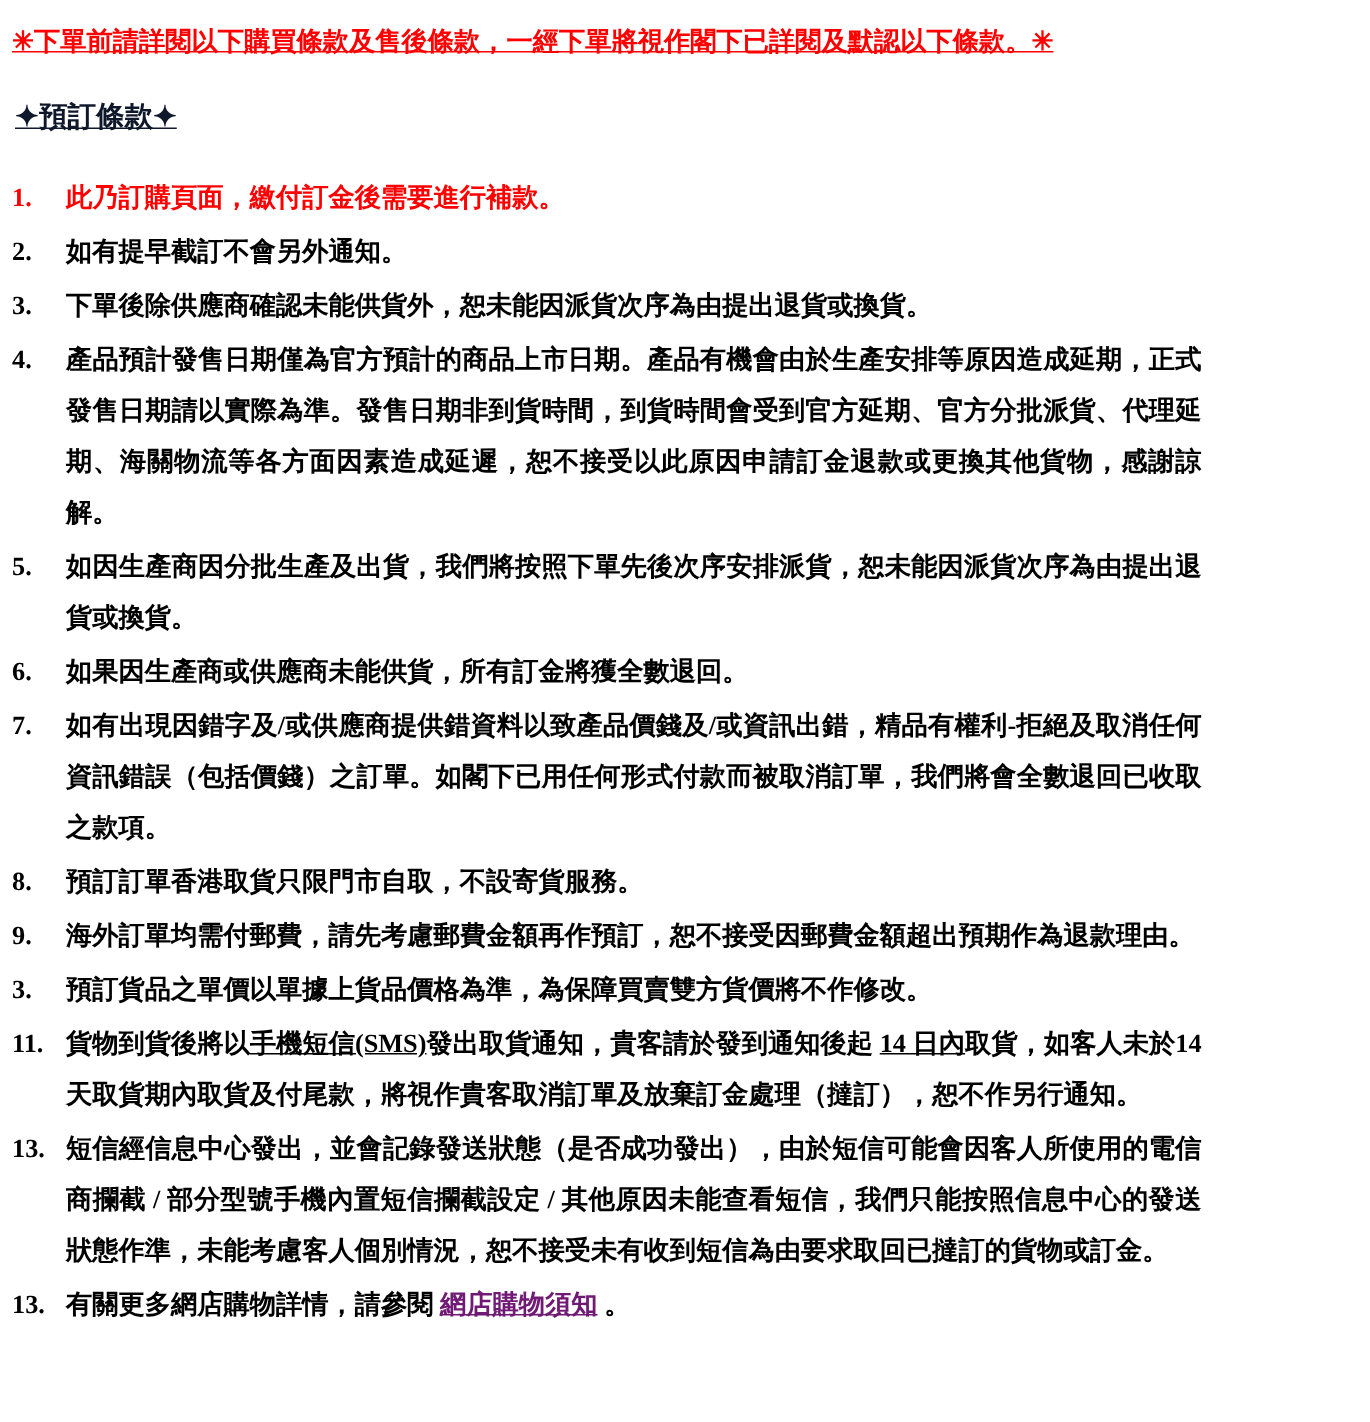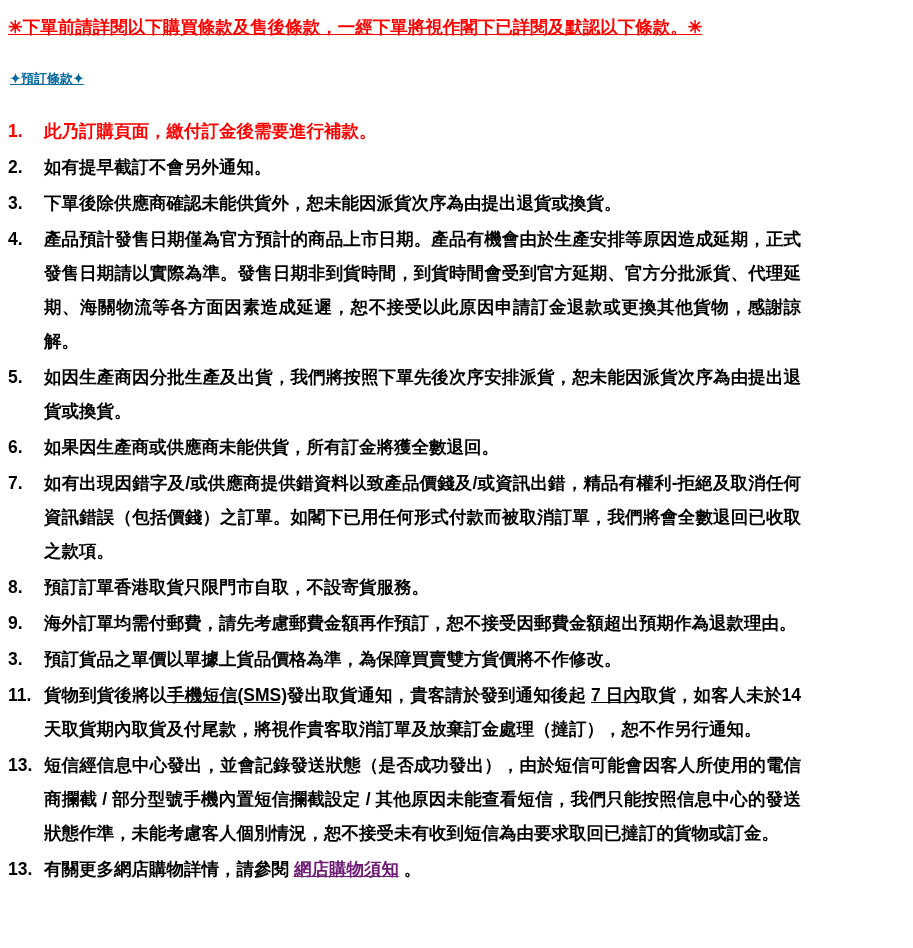--- a/index.html
+++ b/index.html
@@ -5,34 +5,34 @@
   html, body {
     margin: 0;
     padding: 0;
     background: #ffffff;
   }
   .page {
     width: 819px;
     min-height: 948px;
     box-sizing: border-box;
     padding: 8px 18px 10px 8px;
-    font-family: Liberation Sans, sans-serif;
+    font-family: Liberation Serif, serif;
     font-weight: bold;
     color: #000000;
   }
   .title {
     color: #ff0000;
     font-size: 17.5px;
     line-height: 26px;
     text-decoration: underline;
     margin: 6px 0 0 0;
   }
   .section-header {
-    color: #0369a1;
-    font-size: 13px;
+    color: #0f172a;
+    font-size: 19px;
     line-height: 26px;
     text-decoration: underline;
     margin: 26px 0 0 2px;
     display: inline-block;
   }
   .terms {
     margin-top: 22px;
   }
   .term {
     display: flex;
@@ -107,21 +107,21 @@
       <div class="term">
         <span class="num">9.</span>
         <span class="body"><span>海外訂單均需付郵費，請先考慮郵費金額再作預訂，恕不接受因郵費金額超出預期作為退款理由。</span></span>
       </div>
       <div class="term">
         <span class="num">3.</span>
         <span class="body"><span>預訂貨品之單價以單據上貨品價格為準，為保障買賣雙方貨價將不作修改。</span></span>
       </div>
       <div class="term">
         <span class="num">11.</span>
-        <span class="body"><span>貨物到貨後將以</span><span class="hl">手機短信(SMS)</span><span>發出取貨通知，貴客請於發到通知後起 </span><span class="hl">7 日內</span><span>取貨，如客人未於14 天取貨期內取貨及付尾款，將視作貴客取消訂單及放棄訂金處理（撻訂），恕不作另行通知。</span></span>
+        <span class="body"><span>貨物到貨後將以</span><span class="hl">手機短信(SMS)</span><span>發出取貨通知，貴客請於發到通知後起 </span><span class="hl">14 日內</span><span>取貨，如客人未於14 天取貨期內取貨及付尾款，將視作貴客取消訂單及放棄訂金處理（撻訂），恕不作另行通知。</span></span>
       </div>
       <div class="term">
         <span class="num">13.</span>
         <span class="body"><span>短信經信息中心發出，並會記錄發送狀態（是否成功發出），由於短信可能會因客人所使用的電信商攔截 / 部分型號手機內置短信攔截設定 / 其他原因未能查看短信，我們只能按照信息中心的發送狀態作準，未能考慮客人個別情況，恕不接受未有收到短信為由要求取回已撻訂的貨物或訂金。</span></span>
       </div>
       <div class="term">
         <span class="num">13.</span>
         <span class="body"><span>有關更多網店購物詳情，請參閱 </span><a class="shop-link" href="#">網店購物須知</a><span> 。</span></span>
       </div>
     </div>

